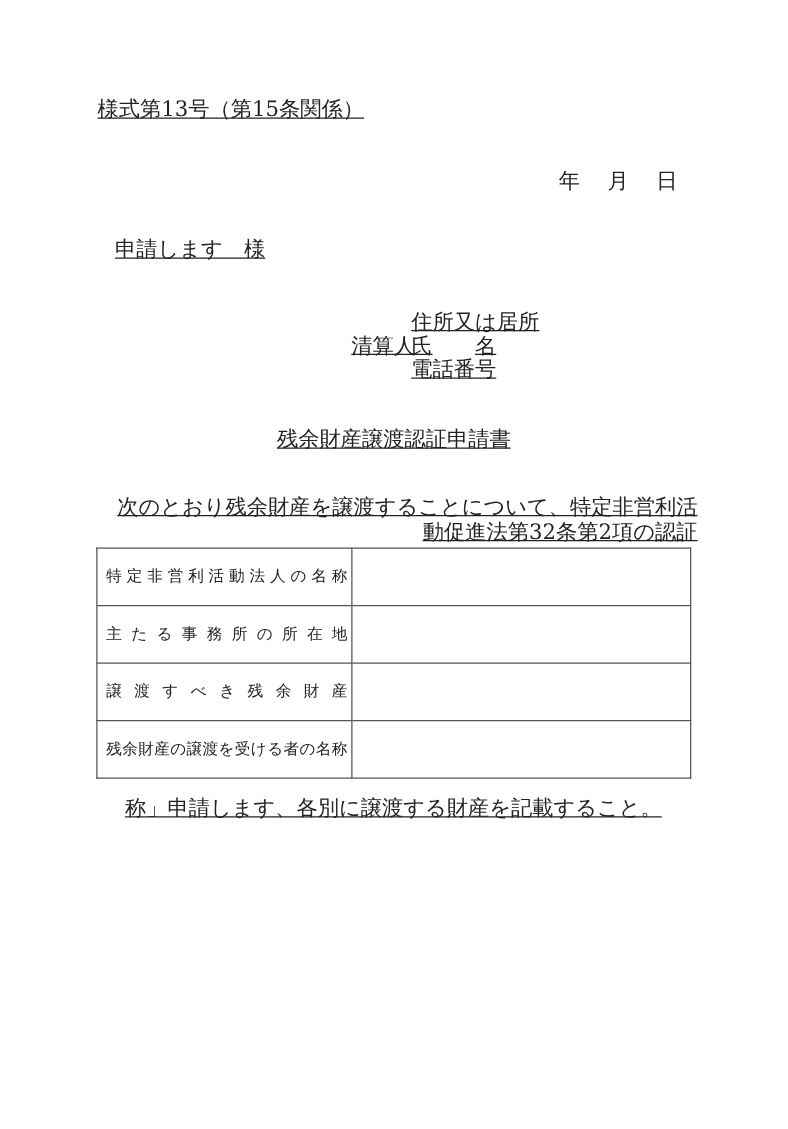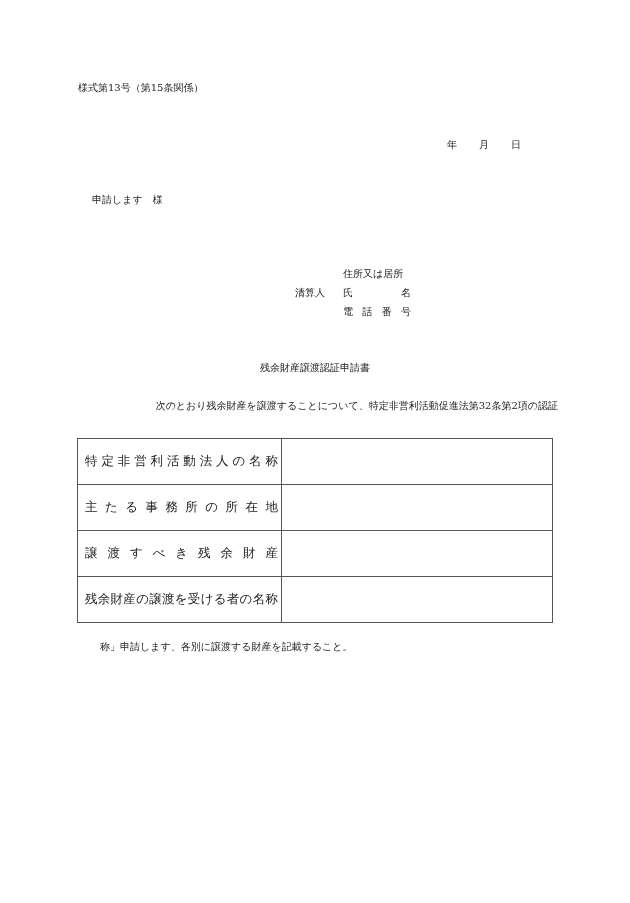--- a/index.html
+++ b/index.html
@@ -5,31 +5,31 @@
   html, body { margin: 0; padding: 0; }
   body {
     width: 630px; height: 903px;
     background: #ffffff;
     font-family: "DejaVu Serif", "Liberation Serif", serif;
     color: #222;
     position: relative;
     overflow: hidden;
   }
   .abs { position: absolute; white-space: nowrap; }
-  .t { font-size: 10px; line-height: 16px; }
+  .t { font-size: 17px; line-height: 16px; text-decoration: underline; }
   #form-number { left: 78px; top: 80px; }
   #date-line { left: 447px; top: 137px; }
   #date-line span { display: inline-block; }
   #date-line .gap { width: 22px; }
   #addressee { left: 92px; top: 192px; }
-  #applicant-block { left: 295px; top: 248px; margin-top: 16px; }
+  #applicant-block { left: 281px; top: 248px; }
   .app-row { display: flex; height: 19px; align-items: center; }
   .app-role { width: 48px; }
   .app-field { width: 68px; display: flex; justify-content: space-between; }
-  #doc-title { left: 0; width: 630px; text-align: center; top: 344px; margin-top: 16px; }
+  #doc-title { left: 0; width: 630px; text-align: center; top: 344px; }
   #body-text { left: 78px; top: 396px; width: 480px; white-space: normal; line-height: 20px; }
   #body-text .indent { padding-left: 13px; text-align: right; }
   table#info-table {
     position: absolute; left: 77px; top: 438px;
     width: 476px; border-collapse: collapse;
   }
   #info-table td {
     border: 1.2px solid #555;
     height: 45px; padding: 0;
     font-size: 12.5px;

